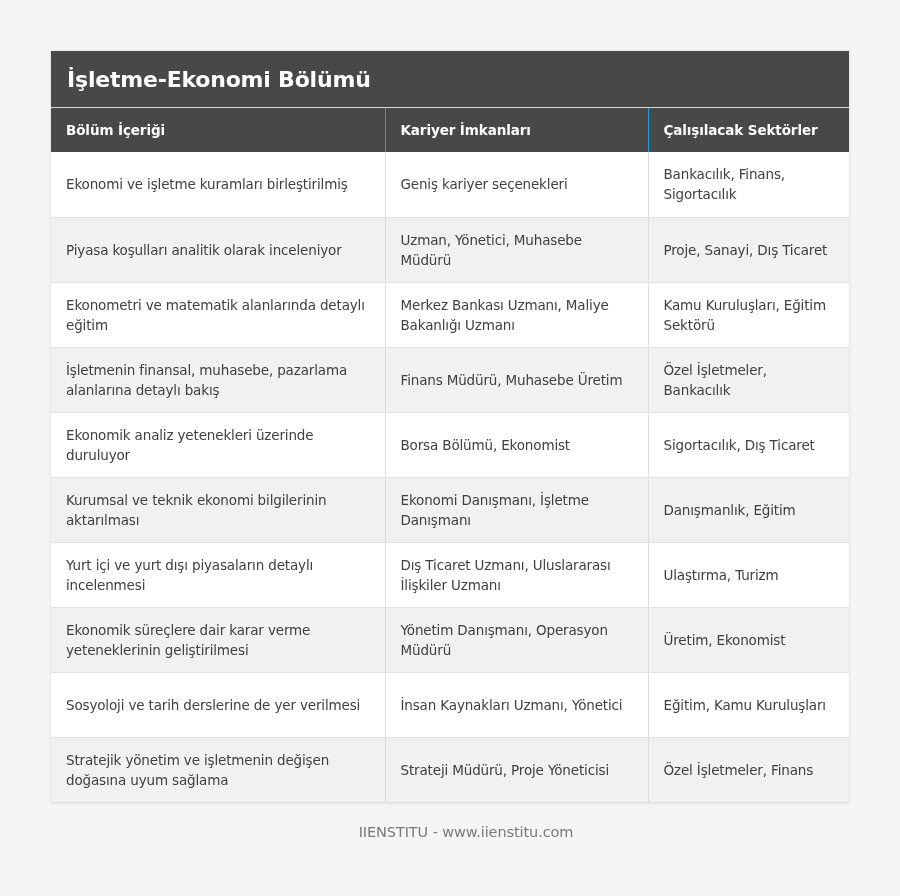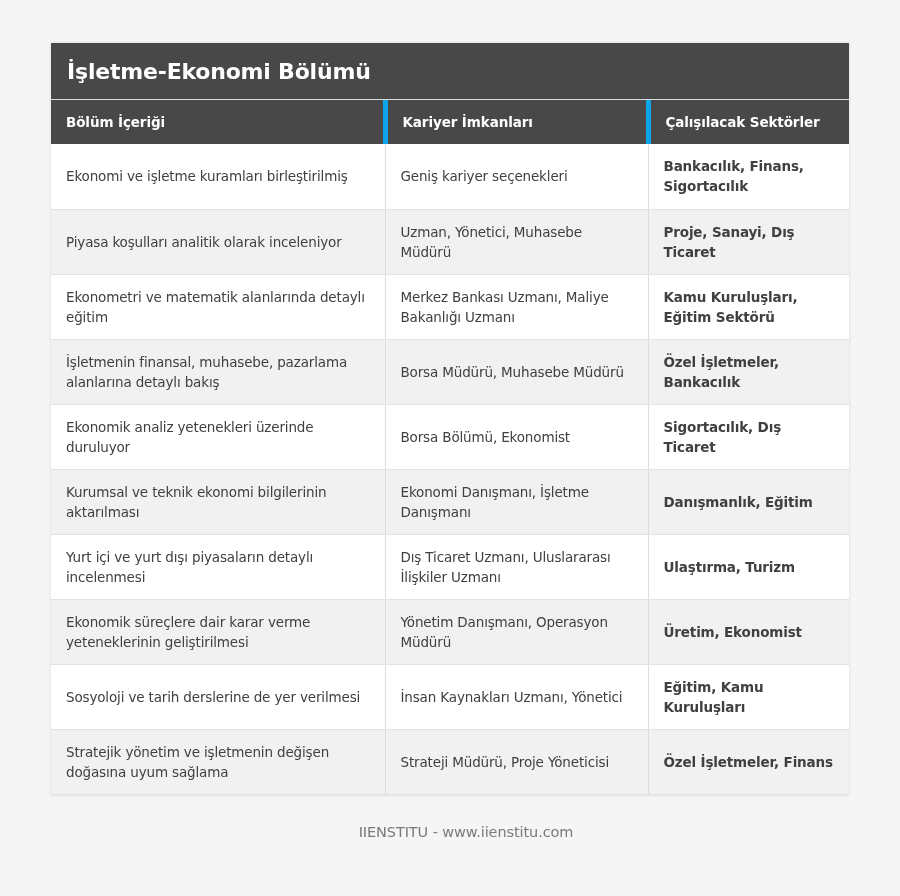--- a/index.html
+++ b/index.html
@@ -10,21 +10,21 @@
       width: 900px;
       height: 896px;
       background: #f5f5f5;
       font-family: "DejaVu Sans", sans-serif;
       position: relative;
       overflow: hidden;
     }
     .card {
       position: absolute;
       left: 51px;
-      top: 43px;
+      top: 51px;
       width: 798px;
       background: #000000;
       box-shadow: 0 0 3px rgba(0,0,0,0.12);
     }
     .title-bar {
       background: #484848;
       height: 57px;
       border-bottom: 1px solid #d9d9d9;
       display: flex;
       align-items: center;
@@ -48,37 +48,37 @@
     col.c3 { width: 201px; }
     thead th {
       background: #484848;
       color: #ffffff;
       font-size: 13.5px;
       font-weight: bold;
       text-align: left;
       height: 44px;
       padding: 0 15px;
       box-sizing: border-box;
-      border-right: 5px solid #0ea5e9;
+      border-right: 1px solid #0ea5e9;
       letter-spacing: -0.1px;
     }
     thead th:last-child { border-right: none; }
     tbody td {
       height: 65px;
       padding: 0 15px;
       box-sizing: border-box;
       font-size: 13.5px;
       color: #404040;
       line-height: 20px;
       border-right: 1px solid #dddddd;
       border-bottom: 1px solid #e2e2e2;
       vertical-align: middle;
       letter-spacing: -0.15px;
     }
-    tbody td:last-child { border-right: none; font-weight: bold; }
+    tbody td:last-child { border-right: none; }
     tbody tr:nth-child(even) td { background: #f1f1f1; }
     tbody tr:nth-child(odd) td { background: #ffffff; }
     .footer {
       position: absolute;
       left: 16px;
       top: 824px;
       width: 900px;
       text-align: center;
       font-size: 14.5px;
       color: #7a7a7a;
@@ -116,21 +116,21 @@
         <td>Uzman, Yönetici, Muhasebe Müdürü</td>
         <td>Proje, Sanayi, Dış Ticaret</td>
       </tr>
       <tr>
         <td>Ekonometri ve matematik alanlarında detaylı eğitim</td>
         <td>Merkez Bankası Uzmanı, Maliye Bakanlığı Uzmanı</td>
         <td>Kamu Kuruluşları, Eğitim Sektörü</td>
       </tr>
       <tr>
         <td>İşletmenin finansal, muhasebe, pazarlama alanlarına detaylı bakış</td>
-        <td>Borsa Müdürü, Muhasebe Müdürü</td>
+        <td>Finans Müdürü, Muhasebe Üretim</td>
         <td>Özel İşletmeler, Bankacılık</td>
       </tr>
       <tr>
         <td>Ekonomik analiz yetenekleri üzerinde duruluyor</td>
         <td>Borsa Bölümü, Ekonomist</td>
         <td>Sigortacılık, Dış Ticaret</td>
       </tr>
       <tr>
         <td>Kurumsal ve teknik ekonomi bilgilerinin aktarılması</td>
         <td>Ekonomi Danışmanı, İşletme Danışmanı</td>

